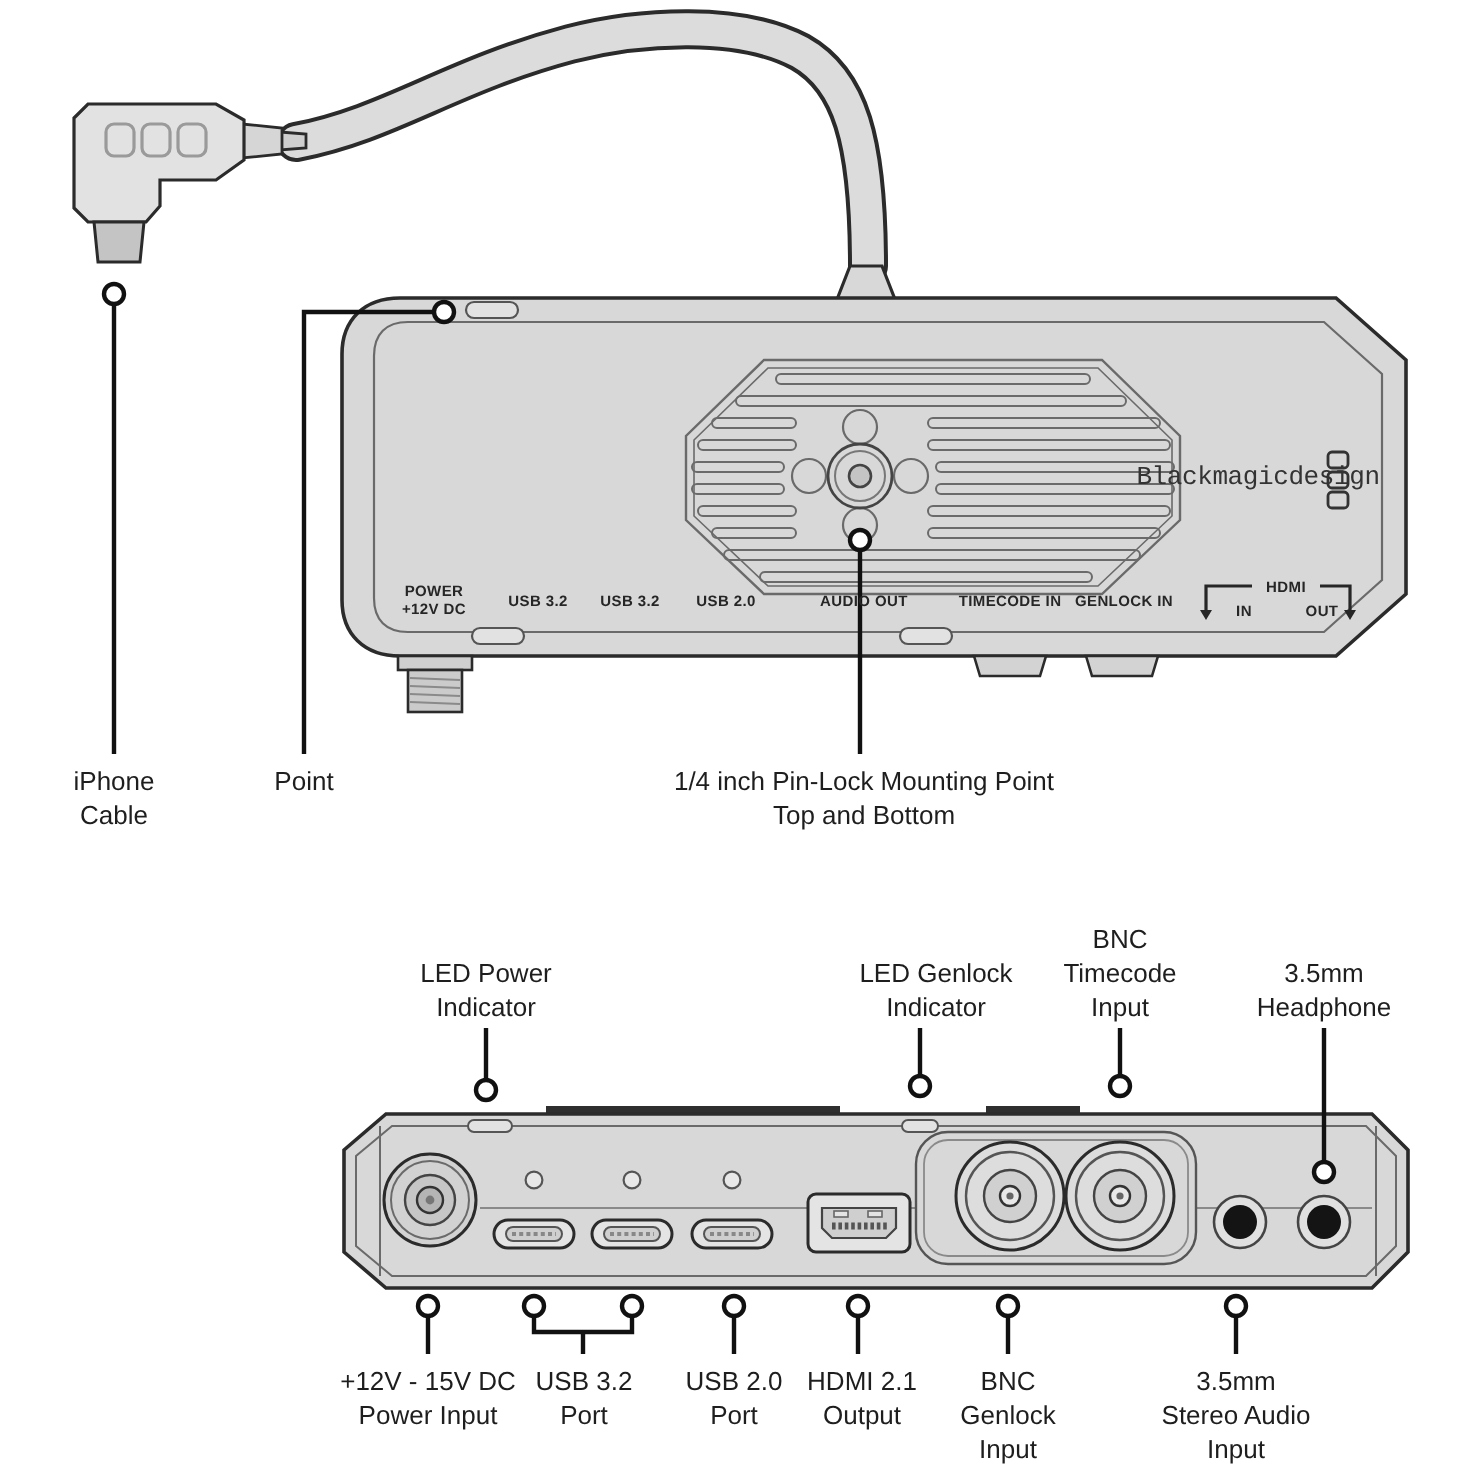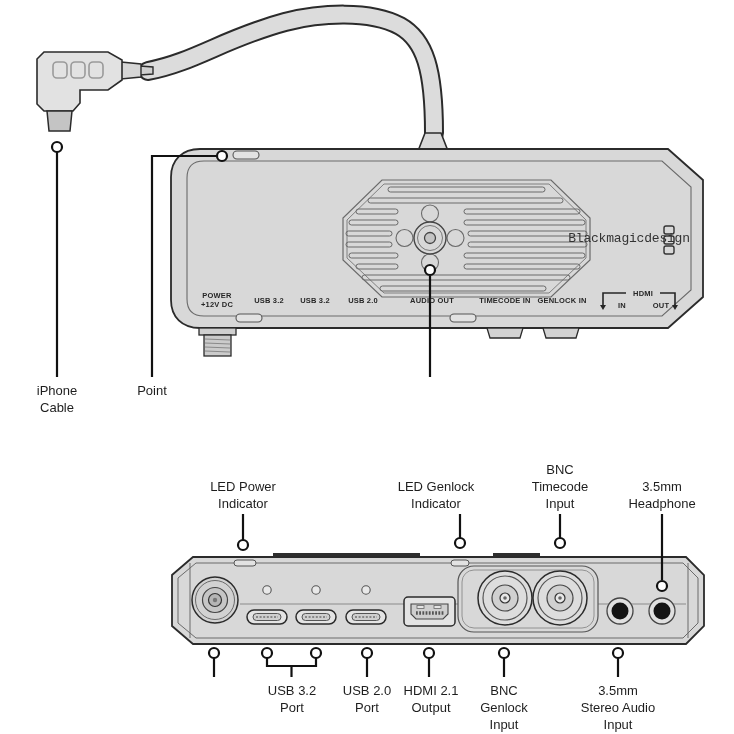--- a/index.html
+++ b/index.html
@@ -256,31 +256,35 @@
   <div class="plbl" style="left:505px;top:296px">TIMECODE IN</div>
   <div class="plbl" style="left:562px;top:296px">GENLOCK IN</div>
   <div class="plbl" style="left:643px;top:289px">HDMI</div>
   <div class="plbl" style="left:622px;top:301px">IN</div>
   <div class="plbl" style="left:661px;top:301px">OUT</div>
   <div class="brand" style="left:629px;top:231px">Blackmagicdesign</div>
 
   <div class="lbl" style="left:57px;top:382px">iPhone
 Cable</div>
   <div class="lbl" style="left:152px;top:382px">Point</div>
+  <div class="lbl" style="left:432px;top:382px">1/4 inch Pin-Lock Mounting Point
+Top and Bottom</div>
 
   <div class="lbl" style="left:243px;top:478px">LED Power
 Indicator</div>
-  <div class="lbl" style="left:436px;top:478px">LED Genlock
+  <div class="lbl" style="left:468px;top:478px">LED Genlock
 Indicator</div>
   <div class="lbl" style="left:560px;top:461px">BNC
 Timecode
 Input</div>
   <div class="lbl" style="left:662px;top:478px">3.5mm
 Headphone</div>
 
+  <div class="lbl" style="left:214px;top:682px">+12V - 15V DC
+Power Input</div>
   <div class="lbl" style="left:292px;top:682px">USB 3.2
 Port</div>
   <div class="lbl" style="left:367px;top:682px">USB 2.0
 Port</div>
   <div class="lbl" style="left:431px;top:682px">HDMI 2.1
 Output</div>
   <div class="lbl" style="left:504px;top:682px">BNC
 Genlock
 Input</div>
   <div class="lbl" style="left:618px;top:682px">3.5mm

